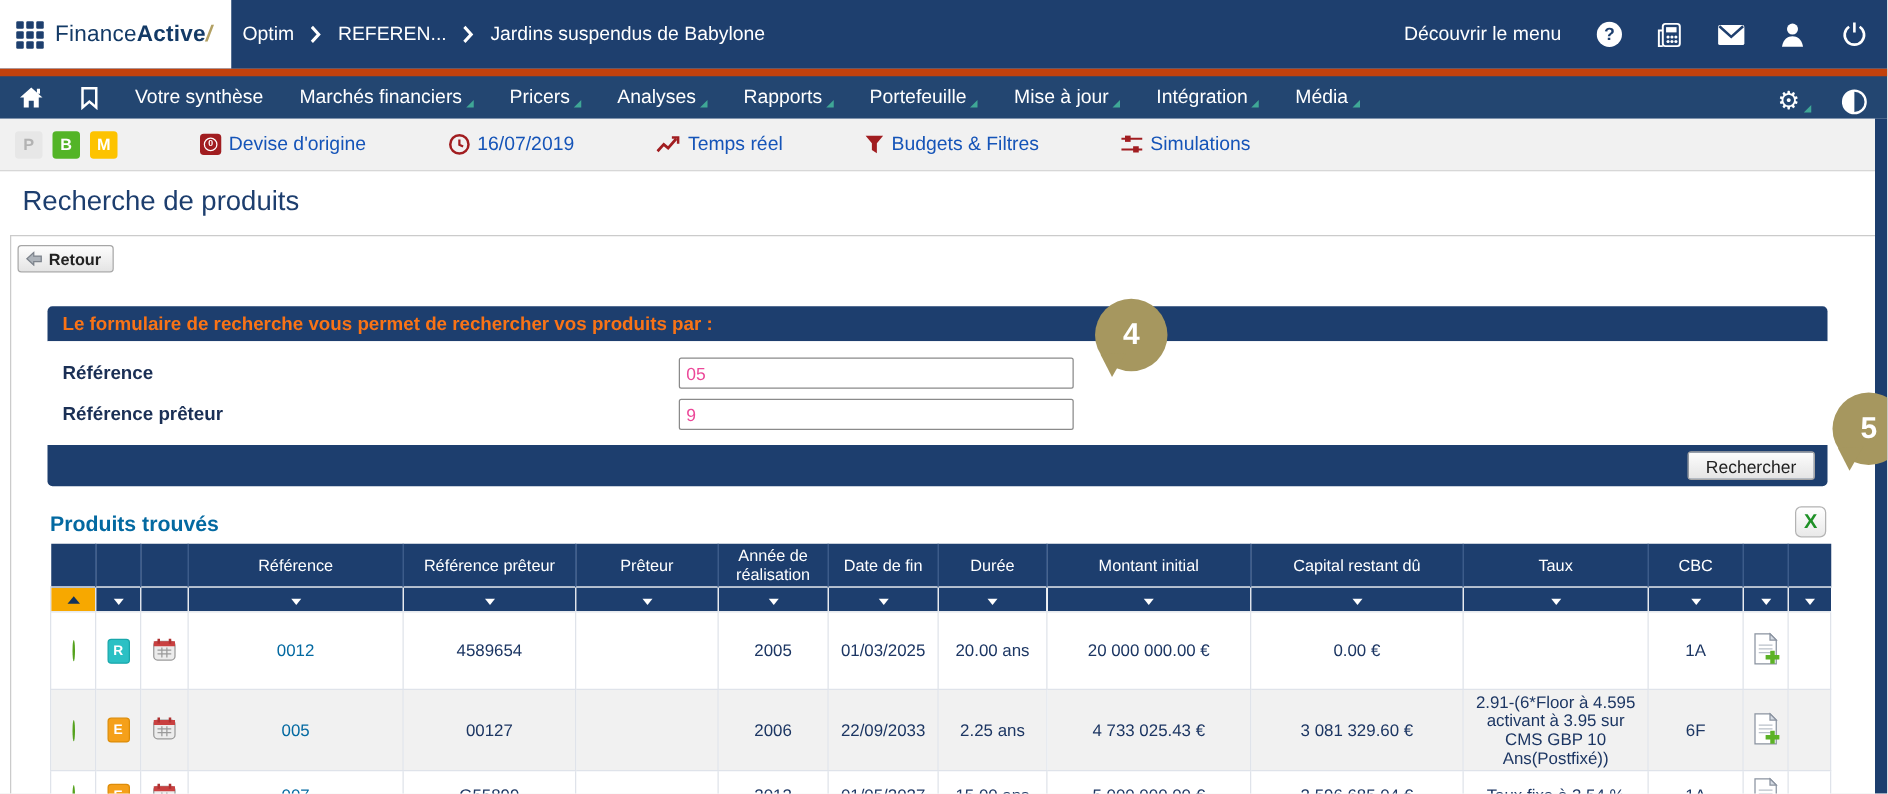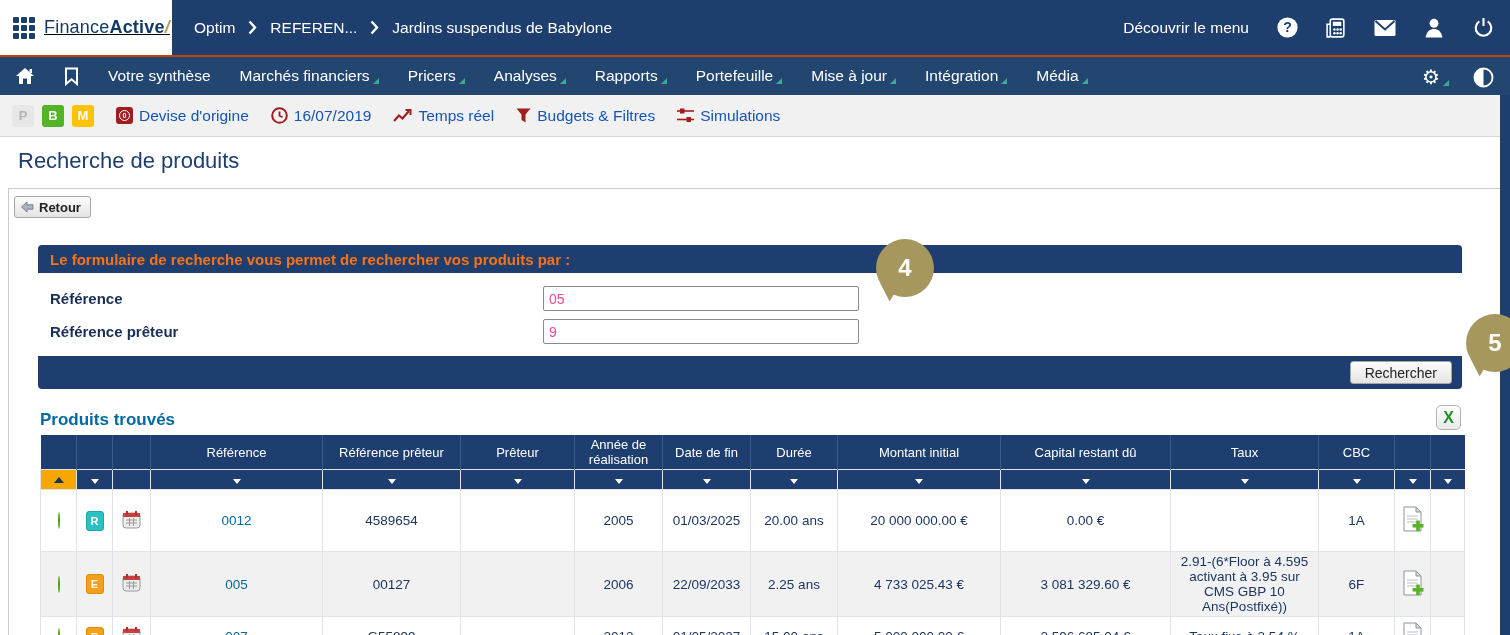--- a/index.html
+++ b/index.html
@@ -2,46 +2,46 @@
 <html><head>
 <meta charset="utf-8">
 <style>
   * { margin:0; padding:0; box-sizing:border-box; }
   html,body { background:#e9e9e9; }
   body { font-family:"Liberation Sans", sans-serif; }
   #app { position:relative; width:1510px; height:635px; background:#fff; overflow:hidden; }
 
   
   .topbar { position:absolute; left:0; top:0; width:1510px; height:55px; background:#1e3f6e; display:flex; align-items:center; }
-  .logo-box { position:absolute; left:0; top:0; width:172px; height:55px; background:#fff; display:flex; align-items:center; gap:9px; padding-left:13px;text-decoration:underline; }
+  .logo-box { position:absolute; left:0; top:0; width:185px; height:55px; background:#fff; display:flex; align-items:center; gap:9px; padding-left:13px; }
   .grid-icon { display:grid; grid-template-columns:repeat(3,6px); grid-template-rows:repeat(3,6px); gap:2px; }
   .grid-icon i { background:#1e3f6e; border-radius:1px; }
   .logo-text { font-size:18px; color:#133a66; letter-spacing:.2px; white-space:nowrap; }
   .logo-text .bold { font-weight:bold; }
   .logo-text .slash { color:#b2a063; font-weight:bold; font-style:italic; }
   .breadcrumb { position:absolute; left:194px; top:0; height:55px; display:flex; align-items:center; gap:13px; color:#fff; font-size:15.5px; white-space:nowrap; }
   .topbar-right { position:absolute; right:16px; top:0; height:55px; display:flex; align-items:center; gap:27px; color:#fff; font-size:15.5px; }
   .tb-icon { width:22px; height:22px; display:inline-flex; align-items:center; justify-content:center; }
 
   
-  .navbar { position:absolute; left:0; top:55px; width:1510px; height:40px; background:#234671; border-top:2px solid #c2410c; display:flex; align-items:center; color:#fff; }
+  .navbar { position:absolute; left:0; top:55px; width:1510px; height:40px; background:#234671; border-top:6px solid #c2410c; display:flex; align-items:center; color:#fff; }
   .nav-left { display:flex; align-items:center; gap:29px; padding-left:15px; font-size:15.5px; }
   .nav-item { display:flex; align-items:flex-end; gap:3px; cursor:pointer; white-space:nowrap; }
   .nav-caret { width:0; height:0; border-left:6px solid transparent; border-bottom:6px solid #3fa796; margin-bottom:1px; }
   .nav-right { position:absolute; right:16px; top:0; height:40px; display:flex; align-items:center; gap:24px; }
   .gear-glyph { font-size:20px; line-height:20px; color:#fff; }
 
   
   .toolbar { position:absolute; left:0; top:95px; width:1500px; height:42px; background:#f1f1f1; border-bottom:1px solid #d7d7d7; display:flex; align-items:center; gap:22px; padding-left:12px; }
   .badge-group { display:flex; gap:8px; }
   .pm-badge { width:22px; height:22px; border-radius:3px; display:flex; align-items:center; justify-content:center; font-size:13px; font-weight:bold; color:#fff; }
   .pm-p { background:#e7e7e7; color:#b3b3b3; }
   .pm-b { background:#53b427; }
   .pm-m { background:#fdc300; }
-  .tool-item { display:flex; align-items:center; gap:6px; color:#1554b8; font-size:15.5px; cursor:pointer; white-space:nowrap; }
+  .tool-item { display:flex; align-items:center; gap:6px; color:#1554b8; font-size:15.5px; cursor:pointer; white-space:nowrap;margin-left:44px; }
   .devise-ic { width:17px; height:17px; background:#a11d20; border-radius:3px; display:flex; align-items:center; justify-content:center; }
   .devise-ic b { width:11px; height:11px; border:1.4px solid #fff; border-radius:50%; color:#fff; font-size:7px; font-weight:bold; display:flex; align-items:center; justify-content:center; }
 
   
   .page-title { position:absolute; left:18px; top:148px; font-size:22px; color:#1d3e6e; }
   .content-panel { position:absolute; left:8px; top:188px; width:1492px; height:447px; border-top:1px solid #cbcbcb; border-left:1px solid #cbcbcb; }
   .btn-gray { display:inline-flex; align-items:center; gap:5px; background:linear-gradient(#fdfdfd,#e4e4e4); border:1px solid #a6a6a6; border-radius:3px; font-size:13px; color:#222; cursor:pointer; }
   .retour-btn { position:absolute; left:14px; top:196px; height:22px; padding:0 9px 0 5px; font-weight:bold; }
 
   

